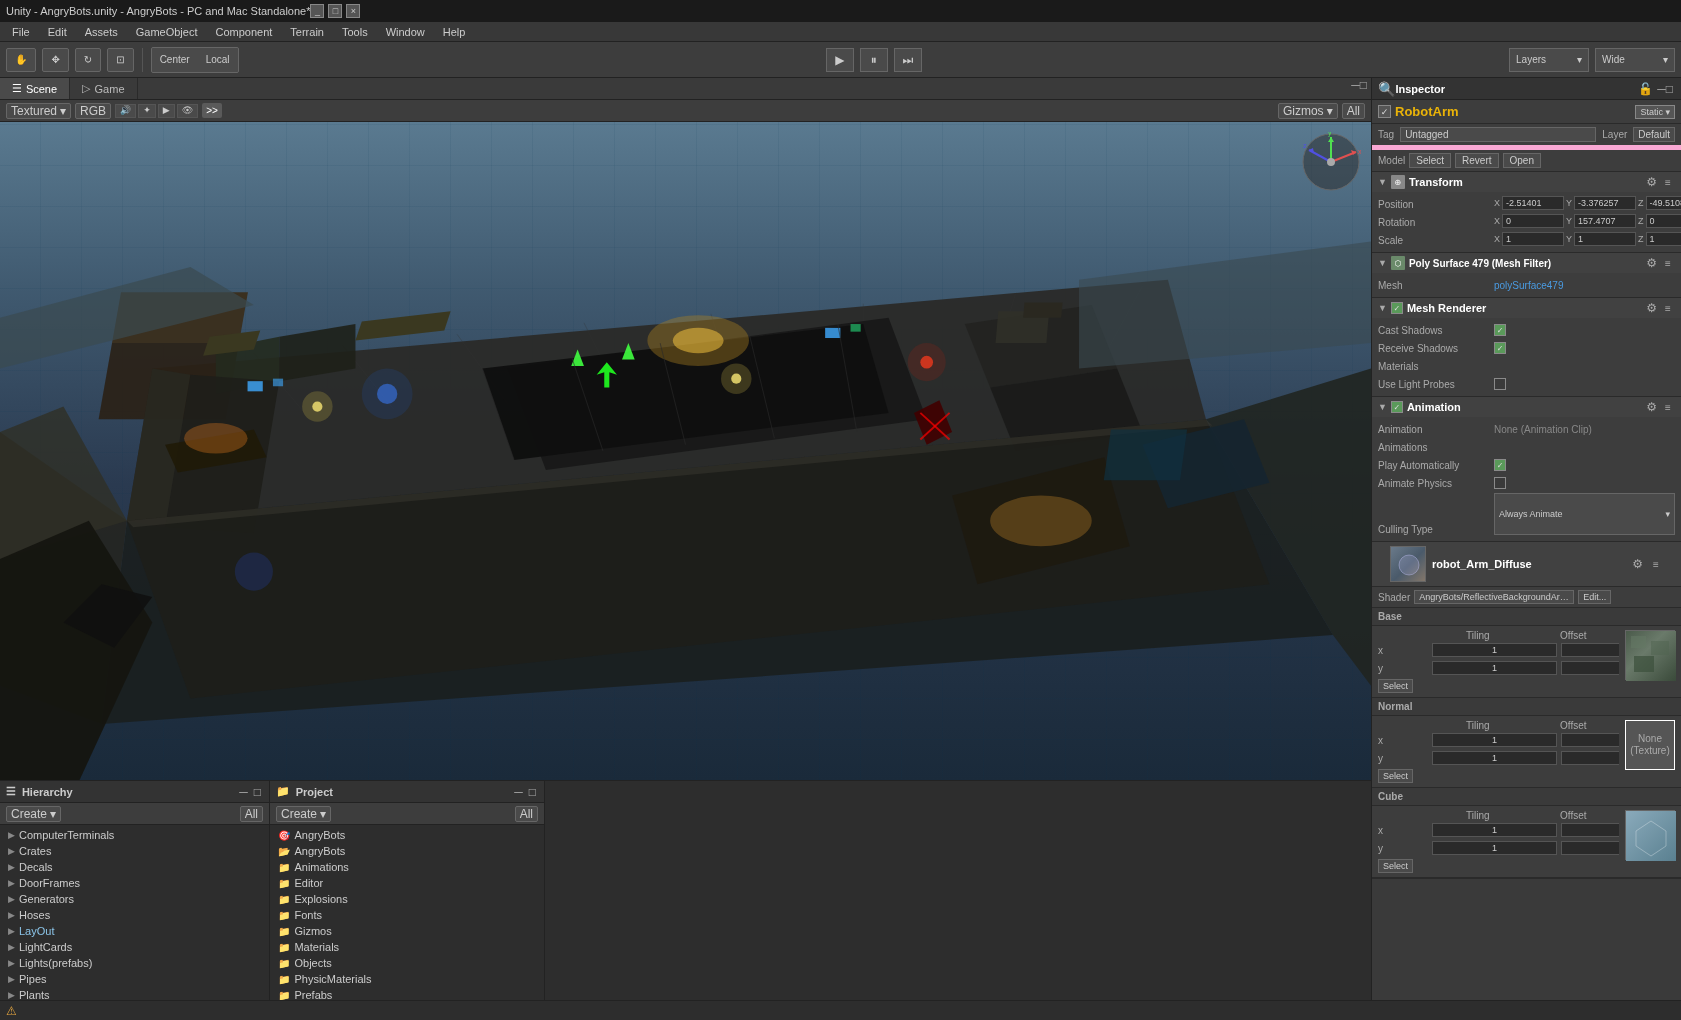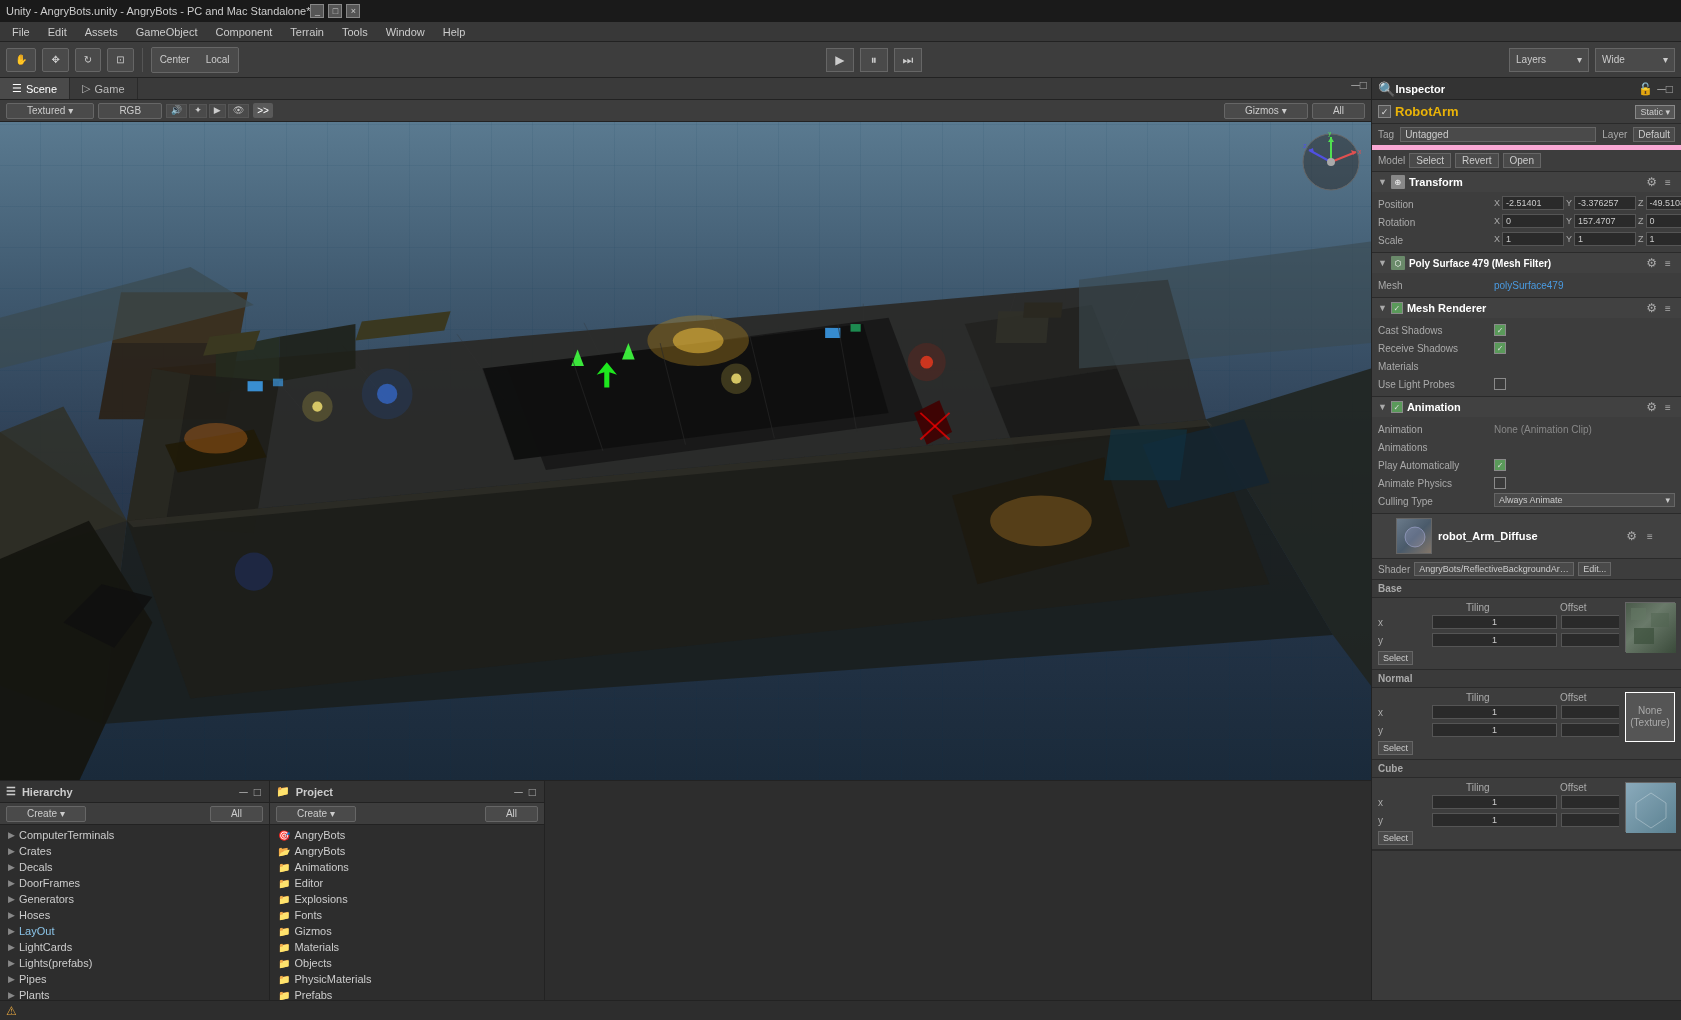--- a/index.html
+++ b/index.html
@@ -333,21 +333,21 @@
       font-size: 9px;
       padding: 1px 3px;
       width: 62px;
       height: 14px;
     }
 
     
     .material-header-row {
       display: flex;
       align-items: center;
-      padding: 4px 24px;
+      padding: 4px 18px;
       gap: 6px;
       background: #414141;
       border-bottom: 1px solid #2a2a2a;
     }
     .material-thumb {
       width: 36px;
       height: 36px;
       border: 1px solid #666;
       overflow: hidden;
       background: linear-gradient(135deg, #6a7a8a, #4a5a6a, #3a4a5a, #8a7a6a);
@@ -427,22 +427,22 @@
     }
     .status-warning { color: #e8a840; }
     .status-icon { font-size: 12px; }
 
     
     .dropdown-btn {
       background: #4a4a4a;
       border: 1px solid #666;
       color: #ccc;
       height: 16px;
-      padding: 0 20px;
-      font-size: 10px;
+      padding: 0 4px;
+      font-size: 12px;
       cursor: pointer;
       border-radius: 2px;
       display: flex;
       align-items: center;
       gap: 3px;
     }
     .small-btn {
       background: #4a4a4a;
       border: 1px solid #555;
       color: #ccc;
@@ -1051,21 +1051,21 @@
           <div class="prop-row">
             <span class="prop-label">Play Automatically</span>
             <div class="prop-checkbox">✓</div>
           </div>
           <div class="prop-row">
             <span class="prop-label">Animate Physics</span>
             <div class="prop-checkbox-empty"></div>
           </div>
           <div class="prop-row">
             <span class="prop-label">Culling Type</span>
-            <div style="flex:1; background:#4a4a4a; border:1px solid #666; padding:1px 4px; font-size:9px; color:#ccc; cursor:pointer; display:flex; align-items:center; justify-content:space-between;">
+            <div style="flex:1; background:#4a4a4a; border:1px solid #666; padding:15px 4px; font-size:9px; color:#ccc; cursor:pointer; display:flex; align-items:center; justify-content:space-between;">
               <span>Always Animate</span>
               <span>▾</span>
             </div>
           </div>
         </div>
       </div>
 
       <div class="component-section">
         <div class="material-header-row">
           <div class="material-thumb">

